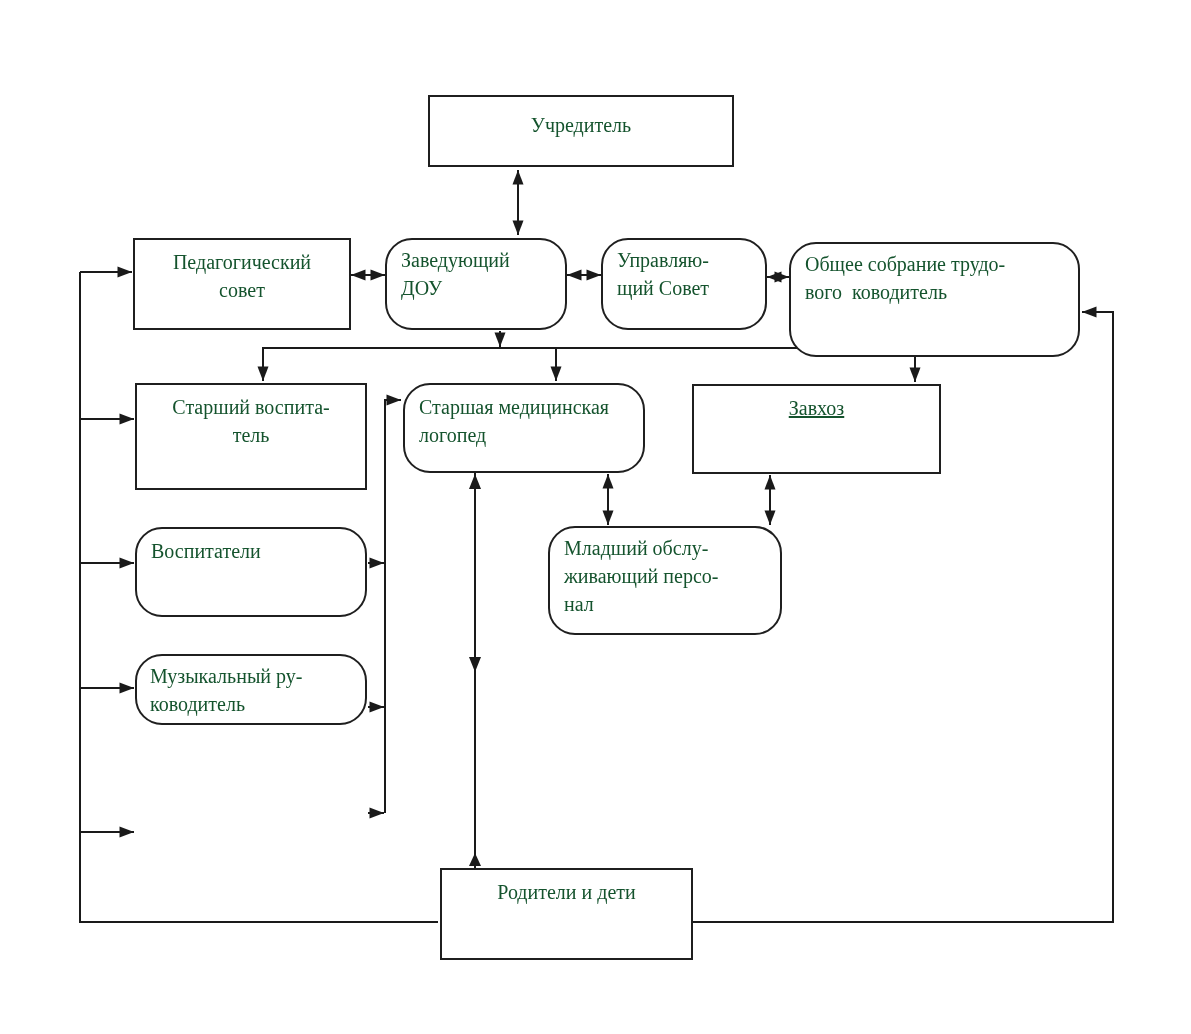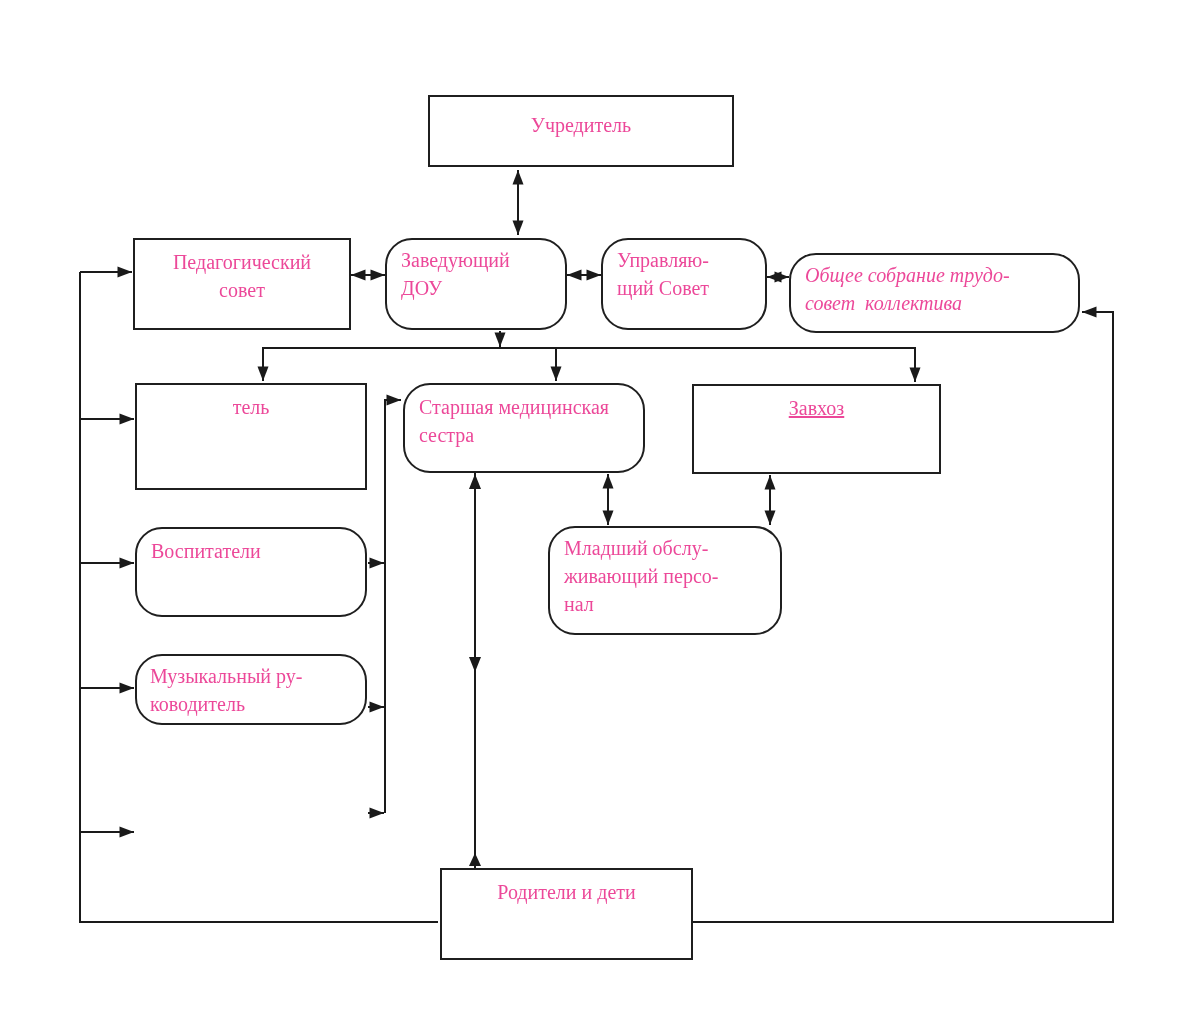--- a/index.html
+++ b/index.html
@@ -12,21 +12,21 @@
     overflow:hidden;
   }
   .wires{position:absolute;left:0;top:0;}
   .node{
     position:absolute;
     box-sizing:border-box;
     border:2px solid #1f1f1f;
     background:#ffffff;
     font-size:20px;
     line-height:28px;
-    color:#ec4899;
+    color:#14532d;
   }
   .node .ln{white-space:pre;}
   .c{text-align:center;padding-top:8px;}
   .l{text-align:left;padding:6px 8px 0 14px;border-radius:27px;}
   .pt14{padding-top:14px;}
   .pt8{padding-top:8px;}
 </style>
 </head>
 <body>
 
@@ -92,32 +92,33 @@
   <div class="node l" style="left:385px;top:238px;width:182px;height:92px;">
     <div class="ln">Заведующий</div>
     <div class="ln">ДОУ</div>
   </div>
 
   <div class="node l" style="left:601px;top:238px;width:166px;height:92px;">
     <div class="ln">Управляю-</div>
     <div class="ln">щий Совет</div>
   </div>
 
-  <div class="node l" style="left:789px;top:253px;width:291px;height:80px;font-style:italic;">
+  <div class="node l" style="left:789px;top:242px;width:291px;height:115px;">
     <div class="ln">Общее собрание трудо-</div>
-    <div class="ln">совет  коллектива</div>
+    <div class="ln">вого  ководитель</div>
   </div>
 
   <div class="node c" style="left:135px;top:383px;width:232px;height:107px;">
+    <div class="ln">Старший воспита-</div>
     <div class="ln">тель</div>
   </div>
 
   <div class="node l pt8" style="left:403px;top:383px;width:242px;height:90px;">
     <div class="ln">Старшая медицинская</div>
-    <div class="ln">сестра</div>
+    <div class="ln">логопед</div>
   </div>
 
   <div class="node c" style="left:692px;top:384px;width:249px;height:90px;text-decoration:underline;">
     <div class="ln">Завхоз</div>
   </div>
 
   <div class="node l pt8" style="left:135px;top:527px;width:232px;height:90px;">
     <div class="ln">Воспитатели</div>
   </div>
 

